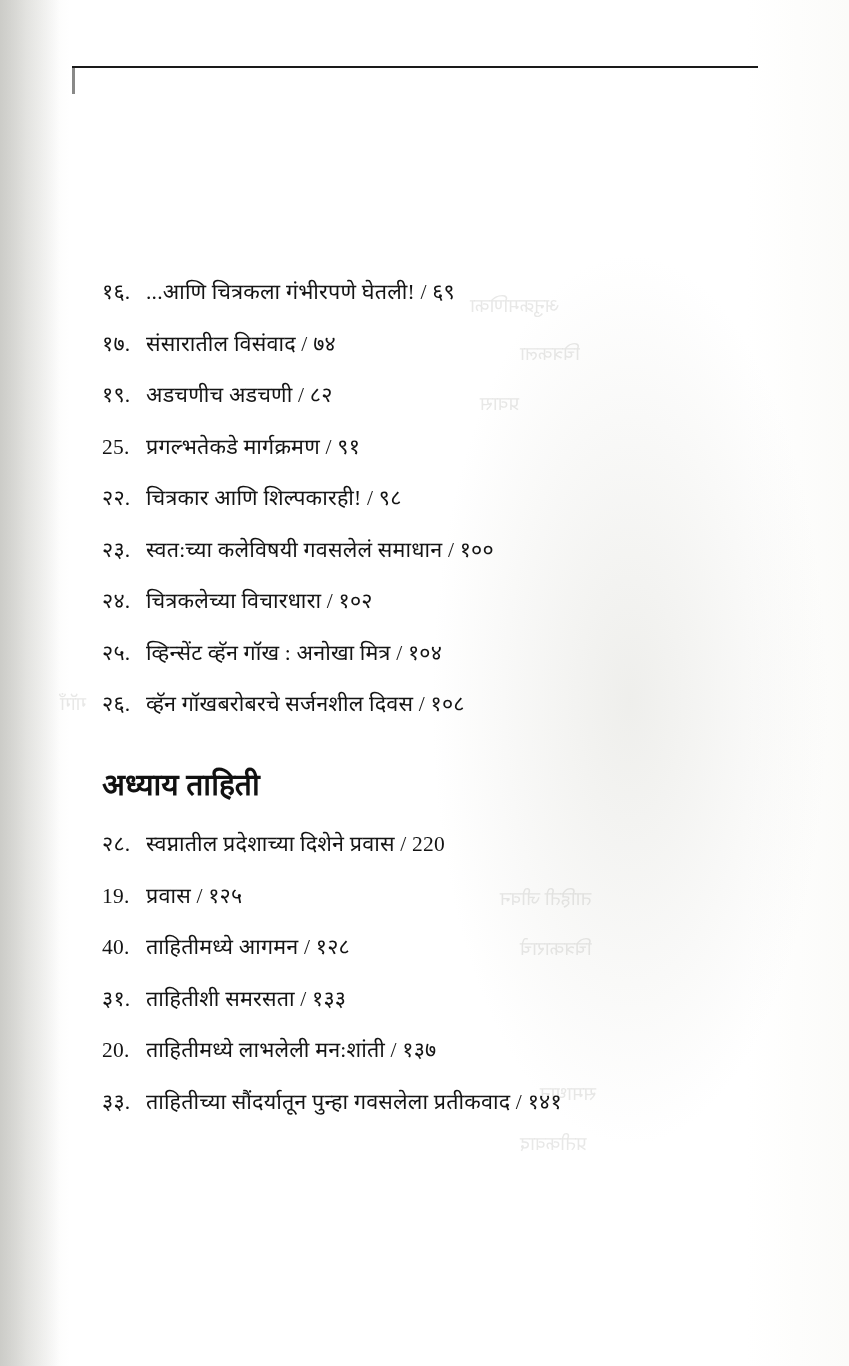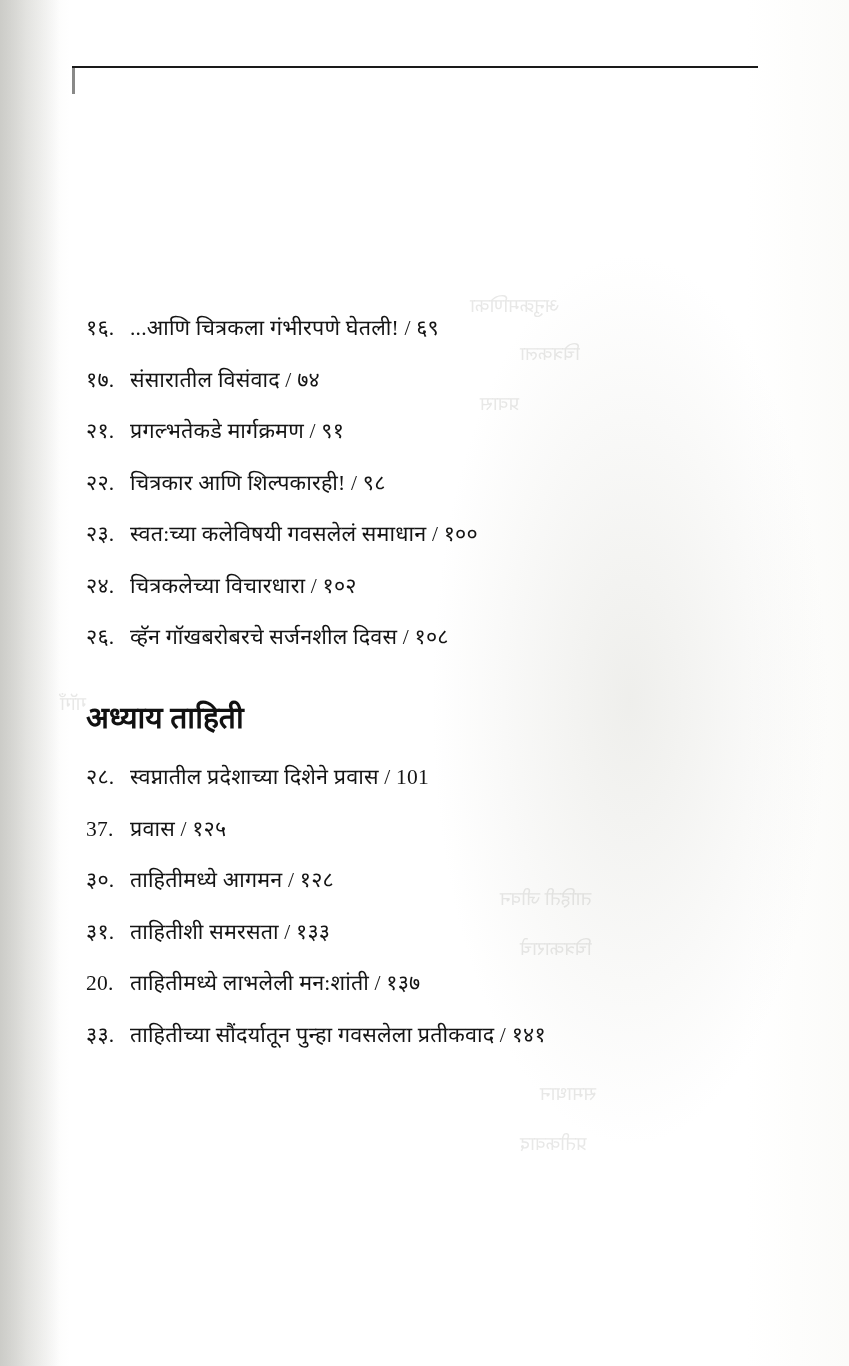--- a/index.html
+++ b/index.html
@@ -53,24 +53,23 @@
     left: 72px;
     top: 68px;
     width: 3px;
     height: 26px;
     background: #4a4a48;
     opacity: .65;
   }
 
   .content {
     position: absolute;
-    left: 86px;
+    left: 102px;
     top: 276px;
     width: 700px;
-    margin-top: 36px;
   }
 
   .toc-line {
     font-family: "Liberation Serif", "DejaVu Serif", serif;
     font-size: 21.5px;
     color: #141414;
     letter-spacing: .2px;
     margin: 0 0 22.5px 0;
     white-space: nowrap;
   }
@@ -121,45 +120,51 @@
 
   <div class="content">
 
     <div class="toc-line">
       <span class="num">१६.</span><span>...आणि चित्रकला गंभीरपणे घेतली!</span> <span>/</span> <span>६९</span>
     </div>
     <div class="toc-line">
       <span class="num">१७.</span><span>संसारातील विसंवाद</span> <span>/</span> <span>७४</span>
     </div>
     <div class="toc-line">
-      <span class="num">२१.</span><span>प्रगल्भतेकडे मार्गक्रमण</span> <span>/</span> <span>९१</span>
+      <span class="num">१९.</span><span>अडचणीच अडचणी</span> <span>/</span> <span>८२</span>
+    </div>
+    <div class="toc-line">
+      <span class="num">25.</span><span>प्रगल्भतेकडे मार्गक्रमण</span> <span>/</span> <span>९१</span>
     </div>
     <div class="toc-line">
       <span class="num">२२.</span><span>चित्रकार आणि शिल्पकारही!</span> <span>/</span> <span>९८</span>
     </div>
     <div class="toc-line">
       <span class="num">२३.</span><span>स्वत:च्या कलेविषयी गवसलेलं समाधान</span> <span>/</span> <span>१००</span>
     </div>
     <div class="toc-line">
       <span class="num">२४.</span><span>चित्रकलेच्या विचारधारा</span> <span>/</span> <span>१०२</span>
     </div>
     <div class="toc-line">
+      <span class="num">२५.</span><span>व्हिन्सेंट व्हॅन गॉख : अनोखा मित्र</span> <span>/</span> <span>१०४</span>
+    </div>
+    <div class="toc-line">
       <span class="num">२६.</span><span>व्हॅन गॉखबरोबरचे सर्जनशील दिवस</span> <span>/</span> <span>१०८</span>
     </div>
 
     <div class="section-head">अध्याय ताहिती</div>
 
     <div class="toc-line">
-      <span class="num">२८.</span><span>स्वप्नातील प्रदेशाच्या दिशेने प्रवास</span> <span>/</span> <span>101</span>
+      <span class="num">२८.</span><span>स्वप्नातील प्रदेशाच्या दिशेने प्रवास</span> <span>/</span> <span>220</span>
     </div>
     <div class="toc-line">
-      <span class="num">37.</span><span>प्रवास</span> <span>/</span> <span>१२५</span>
+      <span class="num">19.</span><span>प्रवास</span> <span>/</span> <span>१२५</span>
     </div>
     <div class="toc-line">
-      <span class="num">३०.</span><span>ताहितीमध्ये आगमन</span> <span>/</span> <span>१२८</span>
+      <span class="num">40.</span><span>ताहितीमध्ये आगमन</span> <span>/</span> <span>१२८</span>
     </div>
     <div class="toc-line">
       <span class="num">३१.</span><span>ताहितीशी समरसता</span> <span>/</span> <span>१३३</span>
     </div>
     <div class="toc-line">
       <span class="num">20.</span><span>ताहितीमध्ये लाभलेली मन:शांती</span> <span>/</span> <span>१३७</span>
     </div>
     <div class="toc-line">
       <span class="num">३३.</span><span>ताहितीच्या सौंदर्यातून पुन्हा गवसलेला प्रतीकवाद</span> <span>/</span> <span>१४१</span>
     </div>

